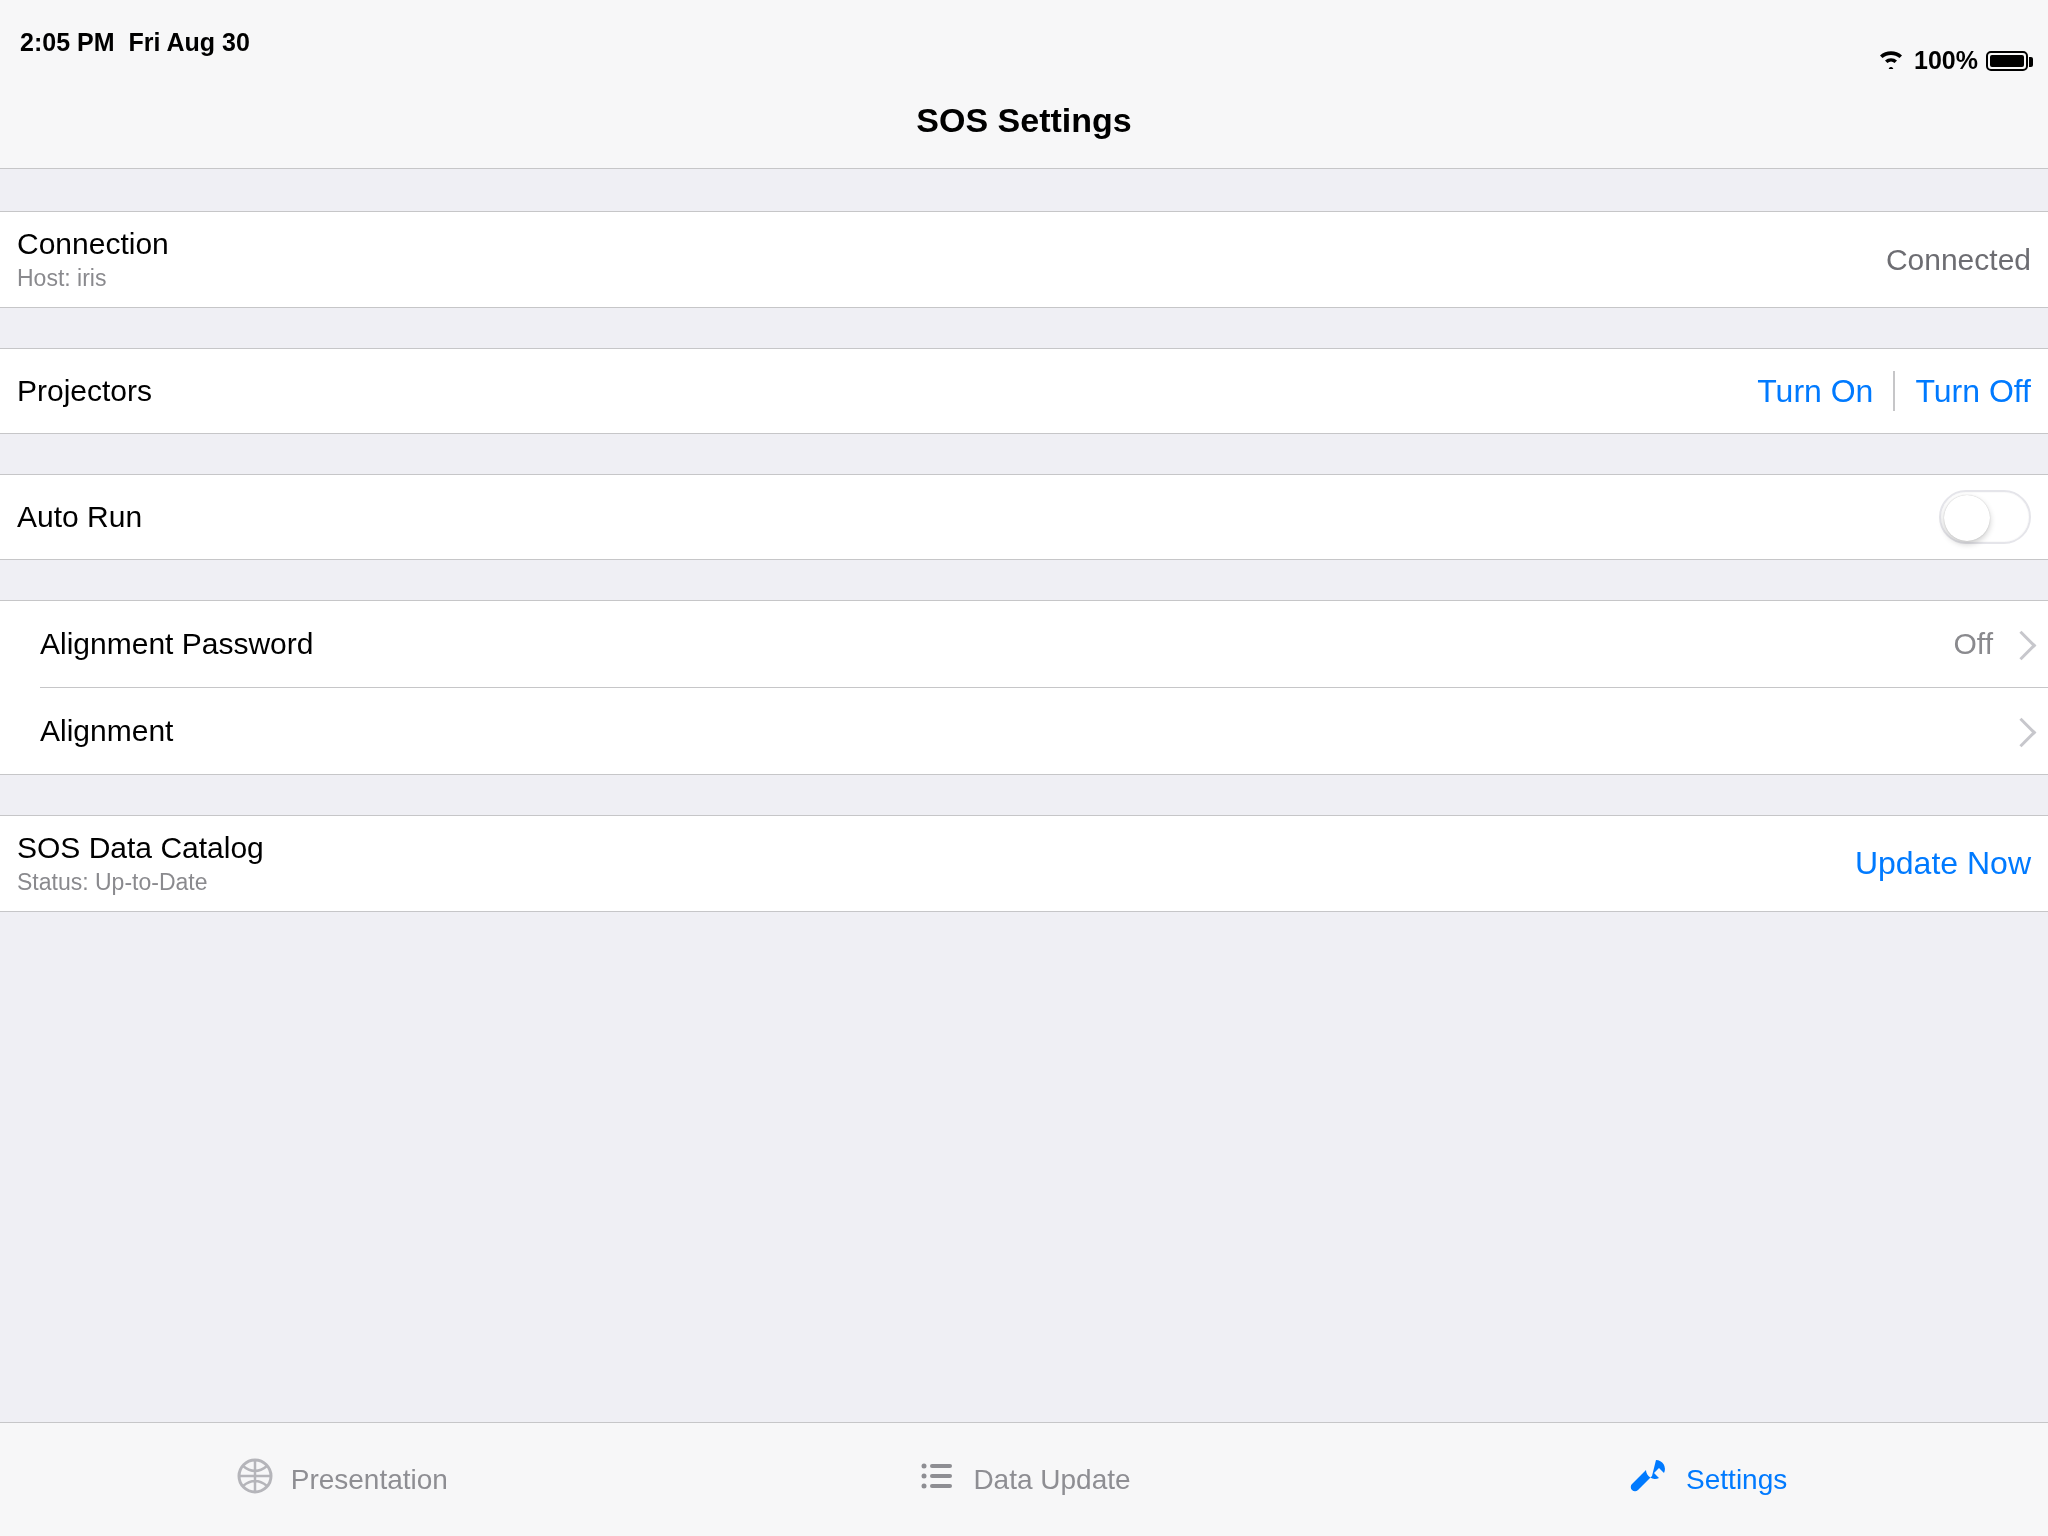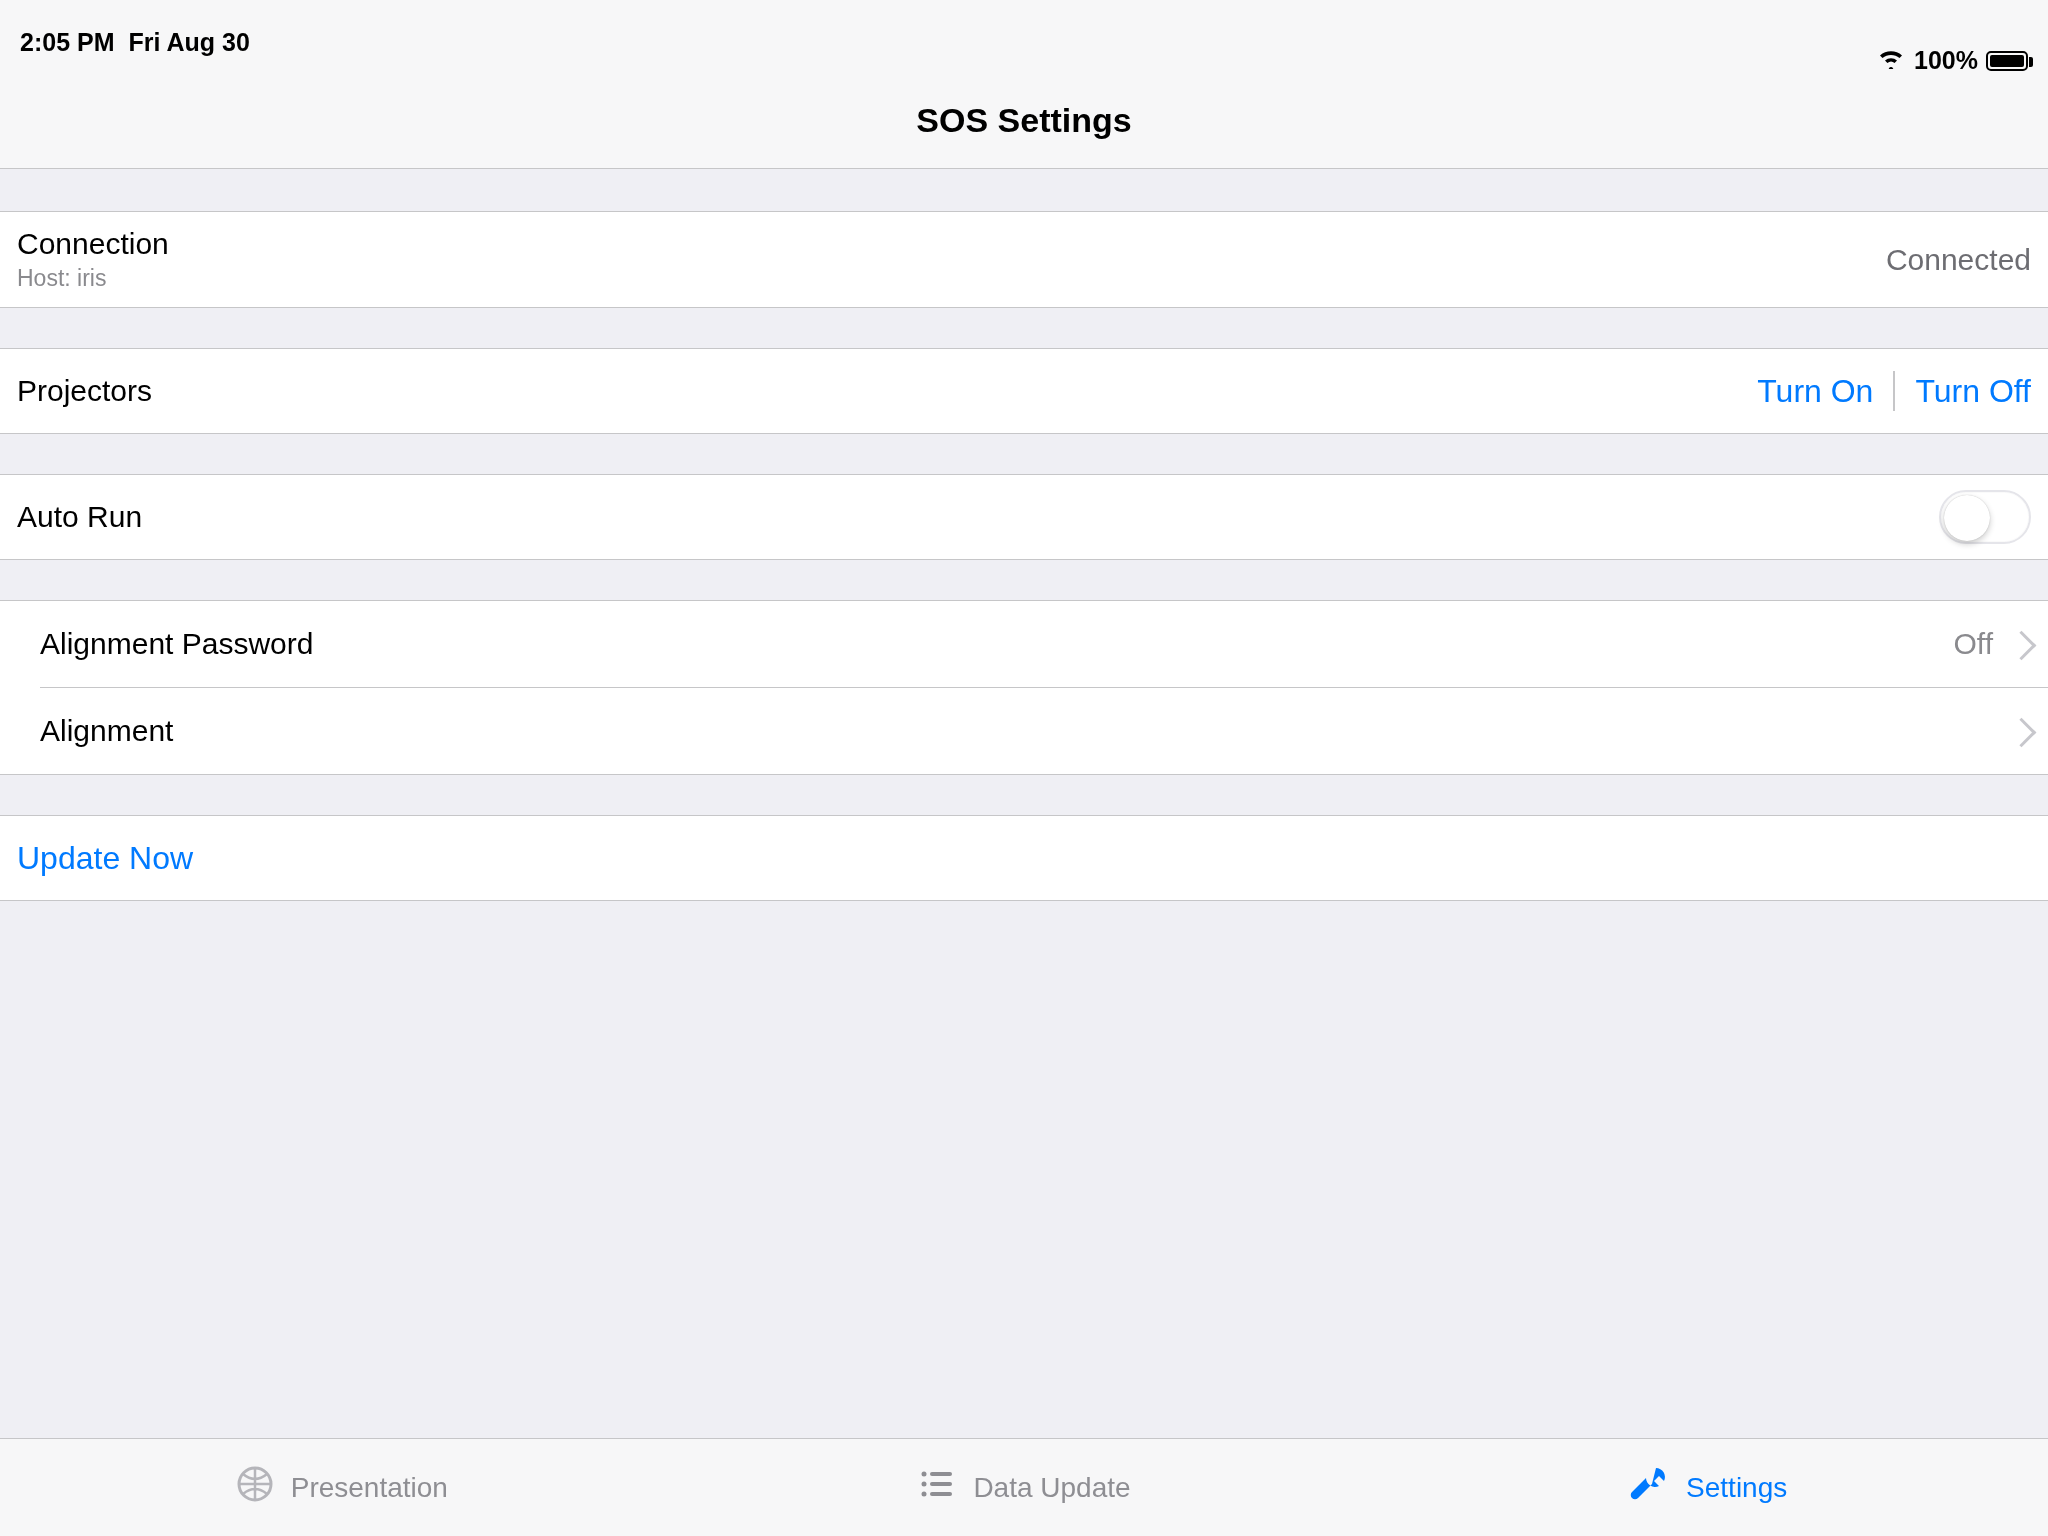--- a/index.html
+++ b/index.html
@@ -101,21 +101,21 @@
     content: ""; position: absolute;
     width: 18px; height: 18px;
     border-top: 3.5px solid #c7c7cc;
     border-right: 3.5px solid #c7c7cc;
     transform: rotate(45deg);
     top: 6px; left: -2px;
   }
 
   .tab-bar {
     position: absolute; bottom: 0; left: 0; right: 0;
-    height: 98px;
+    height: 114px;
     background: #f7f7f8;
     border-top: 1px solid #c6c6c8;
     display: flex;
   }
   .tab {
     flex: 1;
     display: flex; align-items: center; justify-content: center;
     gap: 16px;
     color: #8e8e93;
     font-size: 28px;
@@ -217,20 +217,24 @@
       </div>
       <div class="right">
         <span class="chevron"></span>
       </div>
     </div>
   </div>
 
   <div class="group-gap-small"></div>
 
   <div class="cell">
+    <div class="labels">
+      <div class="title">SOS Data Catalog</div>
+      <div class="subtitle">Status: Up-to-Date</div>
+    </div>
     <div class="right">
       <button class="link-btn">Update Now</button>
     </div>
   </div>
 
 </div>
 
 <div class="tab-bar">
   <div class="tab">
     <span>

